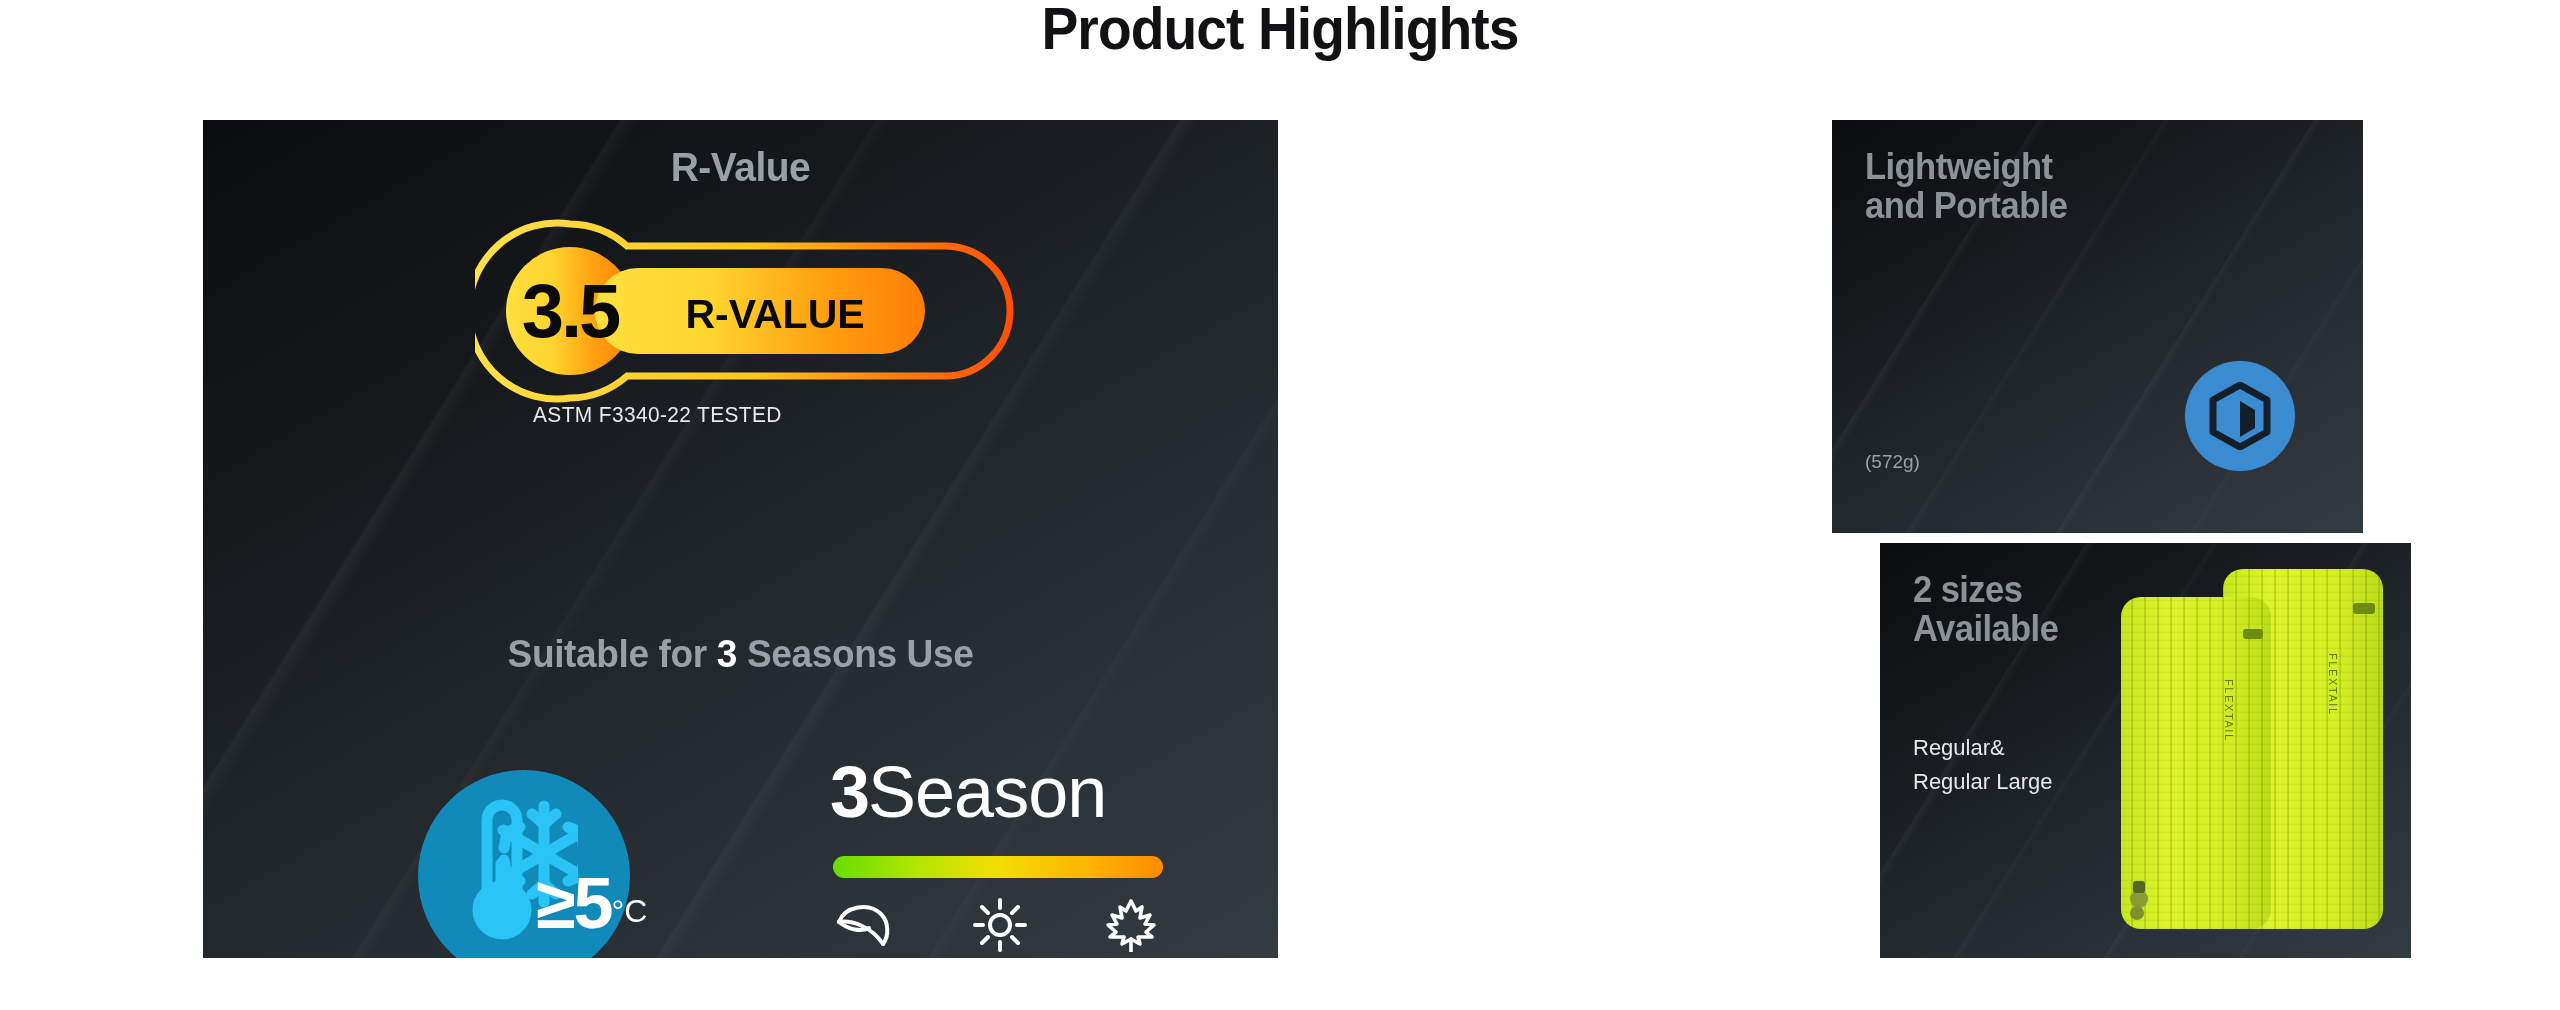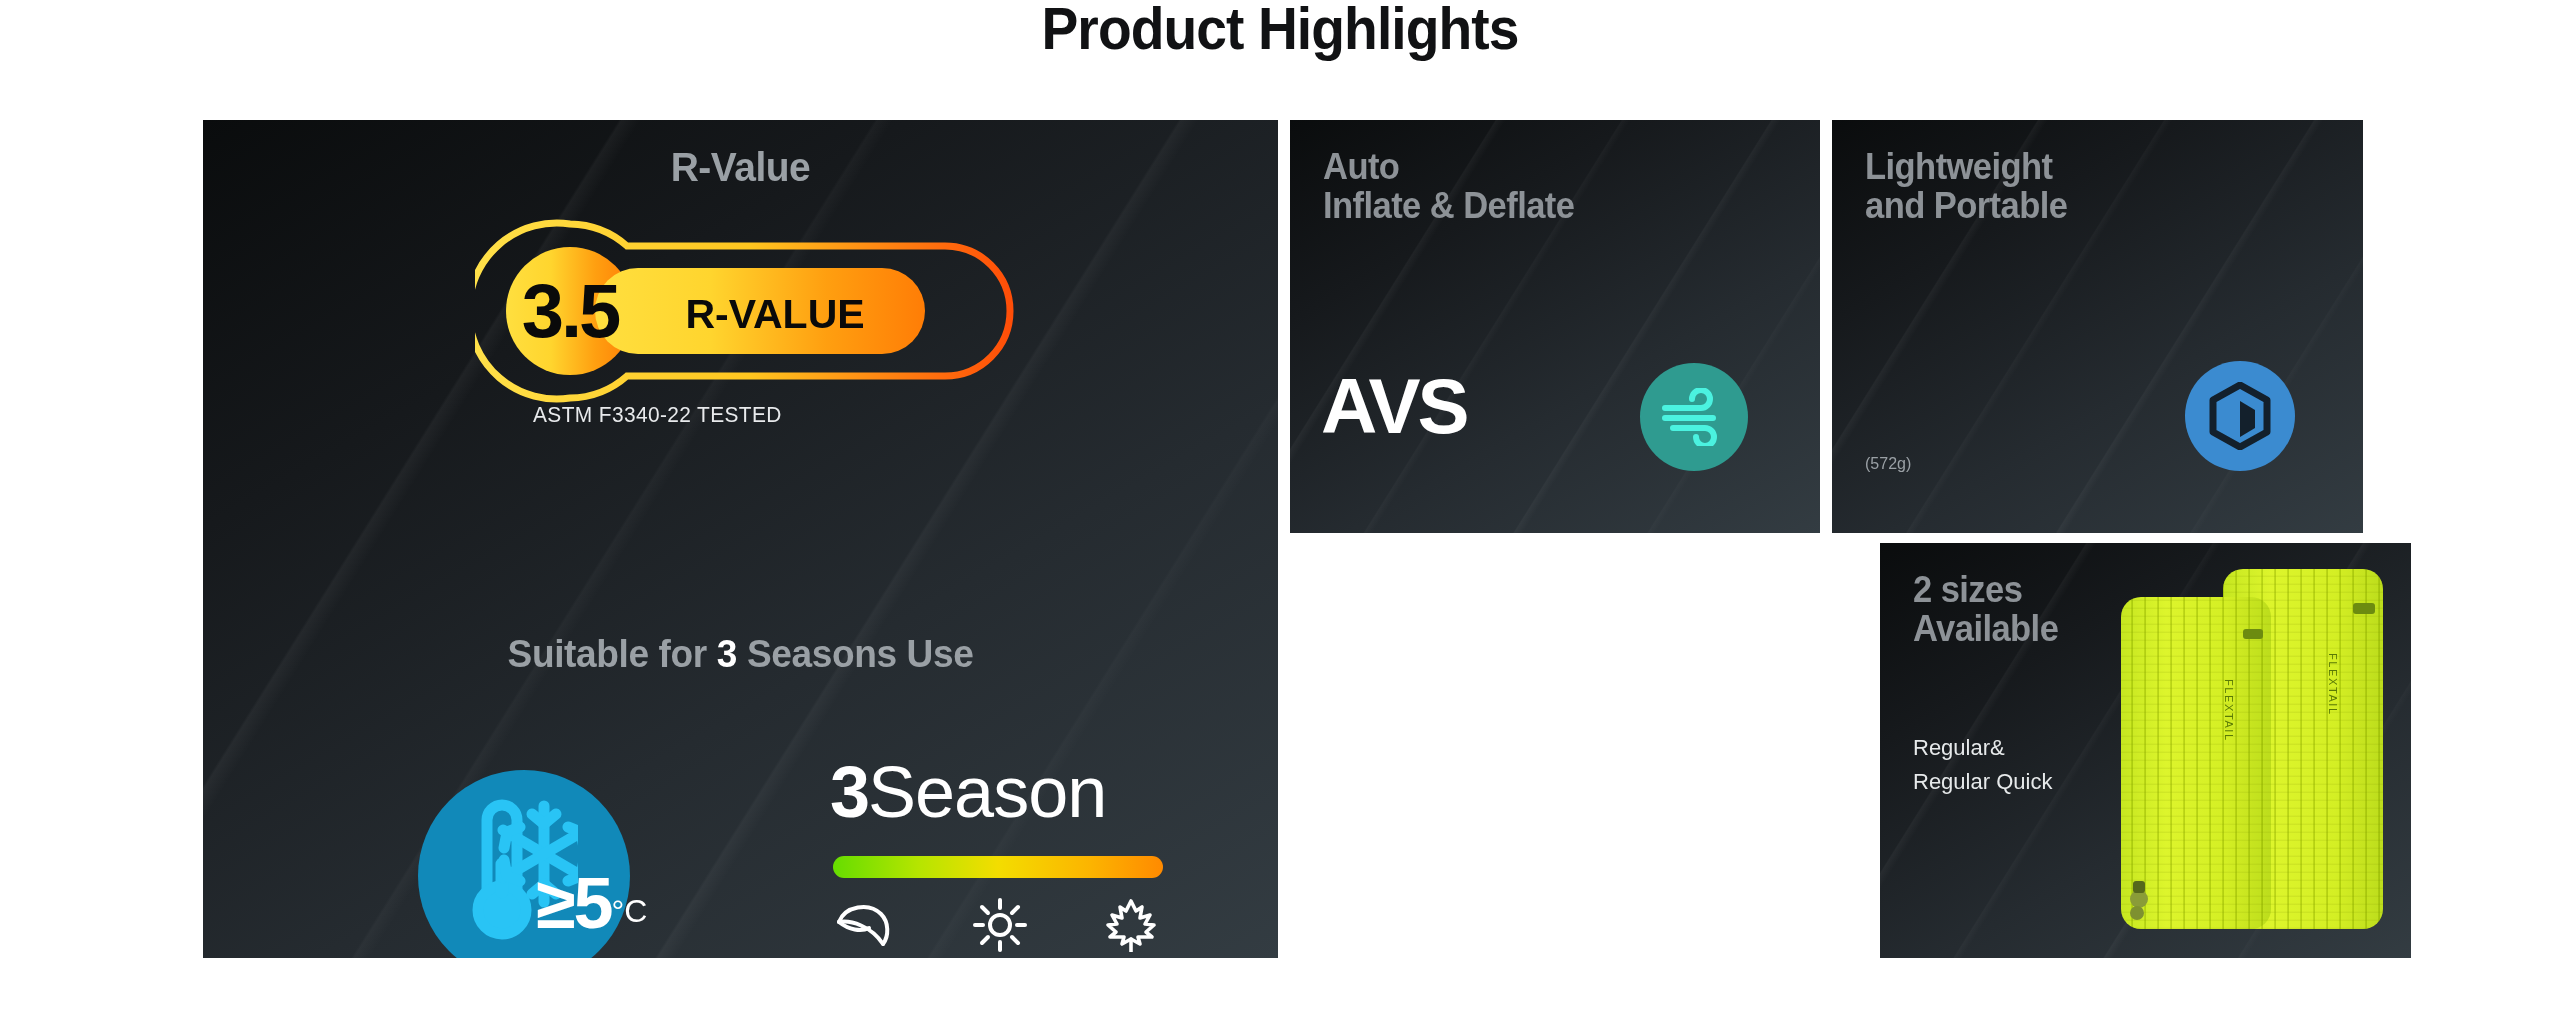--- a/index.html
+++ b/index.html
@@ -98,21 +98,21 @@
     letter-spacing:-.6px;transform:scaleX(.96);transform-origin:left top;
   }
   .card-metric{
     position:absolute;left:31px;bottom:88px;
     font-size:78px;font-weight:bold;color:#ffffff;line-height:1;
     letter-spacing:-3px;white-space:nowrap;
   }
   .card-metric .unit{font-size:34px;font-weight:normal;letter-spacing:0;}
   .card-sub{
     position:absolute;left:33px;bottom:60px;
-    font-size:16px;color:#9aa0a5;
+    font-size:19px;color:#9aa0a5;
   }
   .card-circle{
     position:absolute;border-radius:50%;
   }
 
   .avs-circle{right:72px;bottom:62px;width:108px;height:108px;background:#2f9b90;}
   .box-circle{right:68px;bottom:62px;width:110px;height:110px;background:#3b8bd0;}
   .bolt-circle{right:68px;bottom:56px;width:110px;height:110px;background:#cdc81c;}
 
   .icon-center{position:absolute;inset:0;display:flex;align-items:center;justify-content:center;}
@@ -217,39 +217,20 @@
           <svg class="si2" width="52" height="54" viewBox="0 0 52 54">
             <g fill="none" stroke="#ffffff" stroke-width="3.6" stroke-linecap="round" stroke-linejoin="round">
               <path d="M26 3 L31 13 L37 9 L35 20 L45 17 L40 26 L49 27 L41 34 L47 39 L33 39 L35 46 L26 41 L17 46 L19 39 L5 39 L11 34 L3 27 L12 26 L7 17 L17 20 L15 9 L21 13 Z"></path>
               <path d="M26 41 V54"></path>
             </g>
           </svg>
         </div>
       </div>
     </div>
 
-    <div class="panel panel-tl">
-      <div class="streaks"></div>
-      <div class="card-title">
-        <div>Auto</div>
-        <div>Inflate &amp; Deflate</div>
-      </div>
-      <div class="card-metric">AVS</div>
-      <div class="card-circle avs-circle">
-        <div class="icon-center">
-          <svg width="66" height="58" viewBox="0 0 66 58">
-            <g fill="none" stroke="#4bf2e0" stroke-width="6" stroke-linecap="round">
-              <path d="M4 20 H40 a9 9 0 1 0 -9 -9"></path>
-              <path d="M4 30 H52"></path>
-              <path d="M12 40 H44 a9 9 0 1 1 -9 9"></path>
-            </g>
-          </svg>
-        </div>
-      </div>
-    </div>
 
     <div class="panel panel-tr">
       <div class="streaks"></div>
       <div class="card-title">
         <div>Lightweight</div>
         <div>and Portable</div>
       </div>
       <div class="card-sub">(572g)</div>
       <div class="card-circle box-circle">
         <div class="icon-center">
@@ -263,21 +244,21 @@
 
 
     <div class="panel panel-br">
       <div class="streaks"></div>
       <div class="card-title">
         <div>2 sizes</div>
         <div>Available</div>
       </div>
       <div class="sizes-sub">
         <div>Regular&amp;</div>
-        <div>Regular Quick</div>
+        <div>Regular Large</div>
       </div>
       <svg class="pads" viewBox="0 0 290 380">
         <defs>
           <linearGradient id="padG" x1="0" y1="0" x2="1" y2="0">
             <stop offset="0%" stop-color="#c3e614"></stop>
             <stop offset="30%" stop-color="#dbf421"></stop>
             <stop offset="70%" stop-color="#d2ee18"></stop>
             <stop offset="100%" stop-color="#b9db10"></stop>
           </linearGradient>
           <pattern id="baff" width="13" height="8" patternUnits="userSpaceOnUse">

